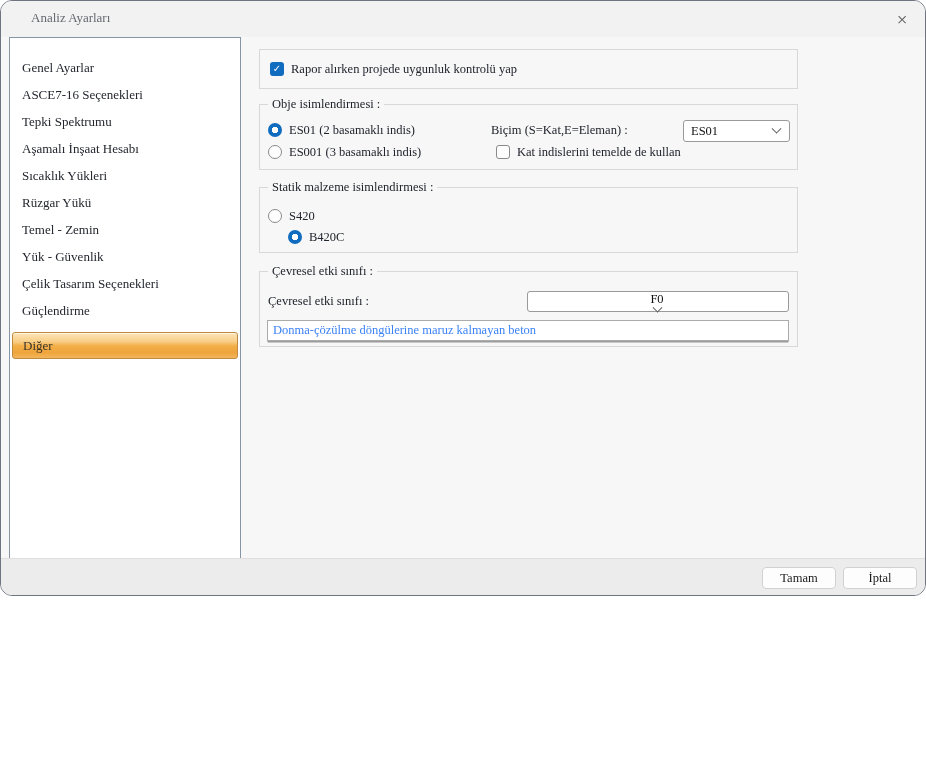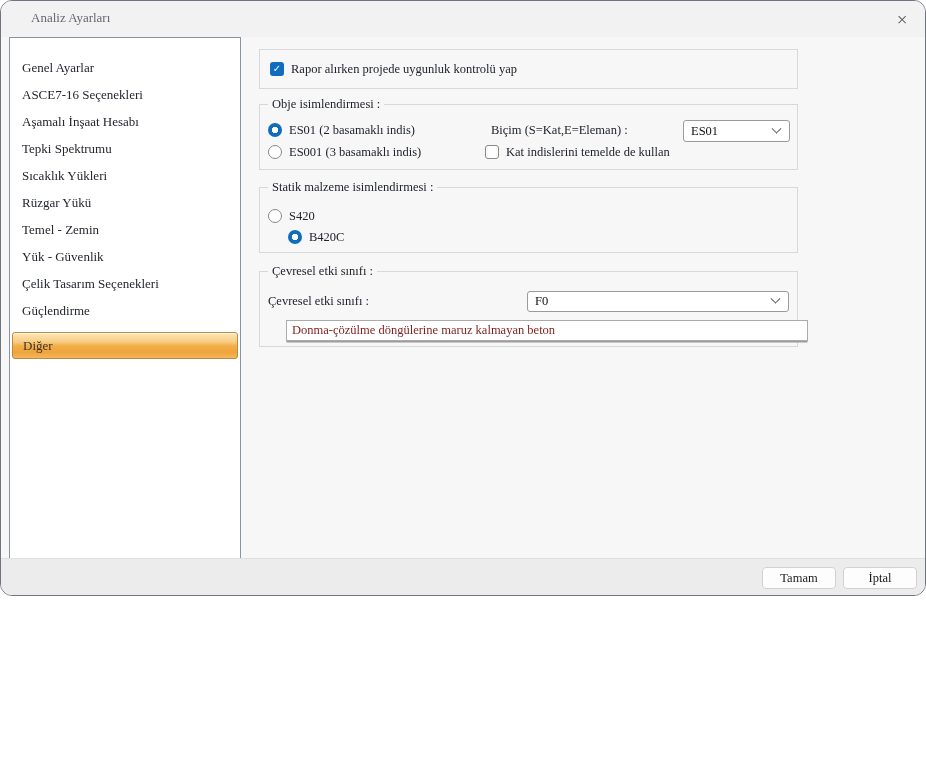--- a/index.html
+++ b/index.html
@@ -73,62 +73,62 @@
   }
   .chevron {
     width:7px; height:7px; border-right:1.6px solid #5f5f5f; border-bottom:1.6px solid #5f5f5f;
     transform:rotate(45deg) translate(-2px,-2px); flex:0 0 auto;
   }
   
   .field {
     position:absolute; left:7px; top:48px; width:522px; height:21px;
     background:#ffffff; border:1px solid #ababab;
     box-shadow:0 2px 0 -0.5px #9c9c9c;
-    font-size:12.5px; color:#7f1d1d; line-height:19px; padding-left:5px;
-    white-space:nowrap; overflow:hidden;margin-left:19px;
+    font-size:12.5px; color:#3b82f6; line-height:19px; padding-left:5px;
+    white-space:nowrap; overflow:hidden;
   }
   
   .footer {
     position:absolute; left:0; right:0; bottom:0; height:37px;
     background:#ececec; border-top:1px solid #dfdfdf;
   }
   .btn {
     position:absolute; top:8px; width:74px; height:22px;
     background:#fdfdfd; border:1px solid #d1d1d1; border-radius:4px;
     font-size:12.5px; color:#1a1a1a; text-align:center; line-height:20px; cursor:default;
   }
   .btn-ok { right:89px; }
   .btn-cancel { right:8px; }
   
   .pos-r1 { left:8px;  top:18px; }
   .pos-r2 { left:8px;  top:40px; }
   .pos-c1 { left:231px; top:18px; }
-  .pos-c2 { left:225px; top:40px; }
+  .pos-c2 { left:236px; top:40px; }
   .pos-m1 { left:8px; top:21px; }
   .pos-m2 { left:8px; top:42px;padding-left:20px; }
   .pos-env { left:8px; top:22px; }
   .combo-format { left:423px; top:15px; width:107px; height:22px; }
-  .combo-env    { left:267px; top:19px; width:262px; height:21px; }
+  .combo-env    { left:267px; top:19px; width:262px; height:21px;flex-direction:column; }
   .row-report   { left:10px; top:12px; }
 </style>
 </head>
 <body>
 
 <div class="window">
 
   <div class="titlebar">
     <div class="title">Analiz Ayarları</div>
     <div class="close-btn">×</div>
   </div>
 
   <div class="sidebar">
     <div class="side-item">Genel Ayarlar</div>
     <div class="side-item">ASCE7-16 Seçenekleri</div>
+    <div class="side-item">Tepki Spektrumu</div>
     <div class="side-item">Aşamalı İnşaat Hesabı</div>
-    <div class="side-item">Tepki Spektrumu</div>
     <div class="side-item">Sıcaklık Yükleri</div>
     <div class="side-item">Rüzgar Yükü</div>
     <div class="side-item">Temel - Zemin</div>
     <div class="side-item">Yük - Güvenlik</div>
     <div class="side-item">Çelik Tasarım Seçenekleri</div>
     <div class="side-item">Güçlendirme</div>
     <div class="side-item selected">Diğer</div>
   </div>
 
   <div class="box box1">

